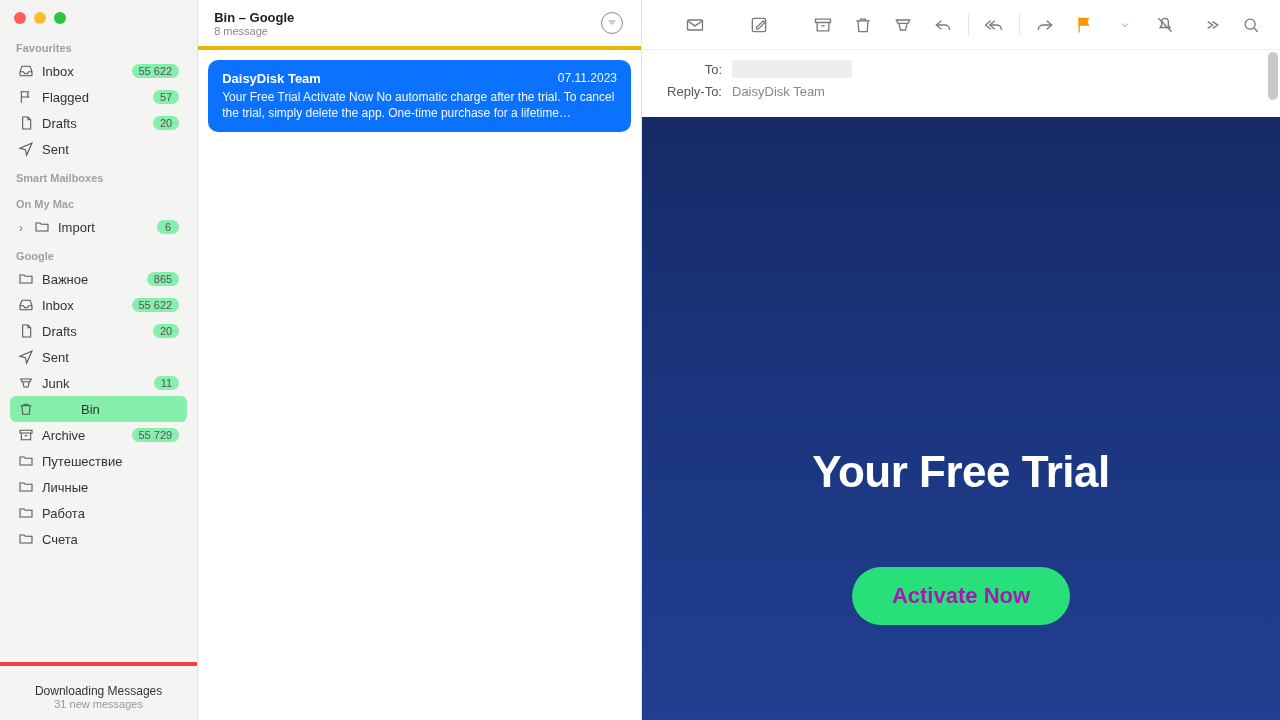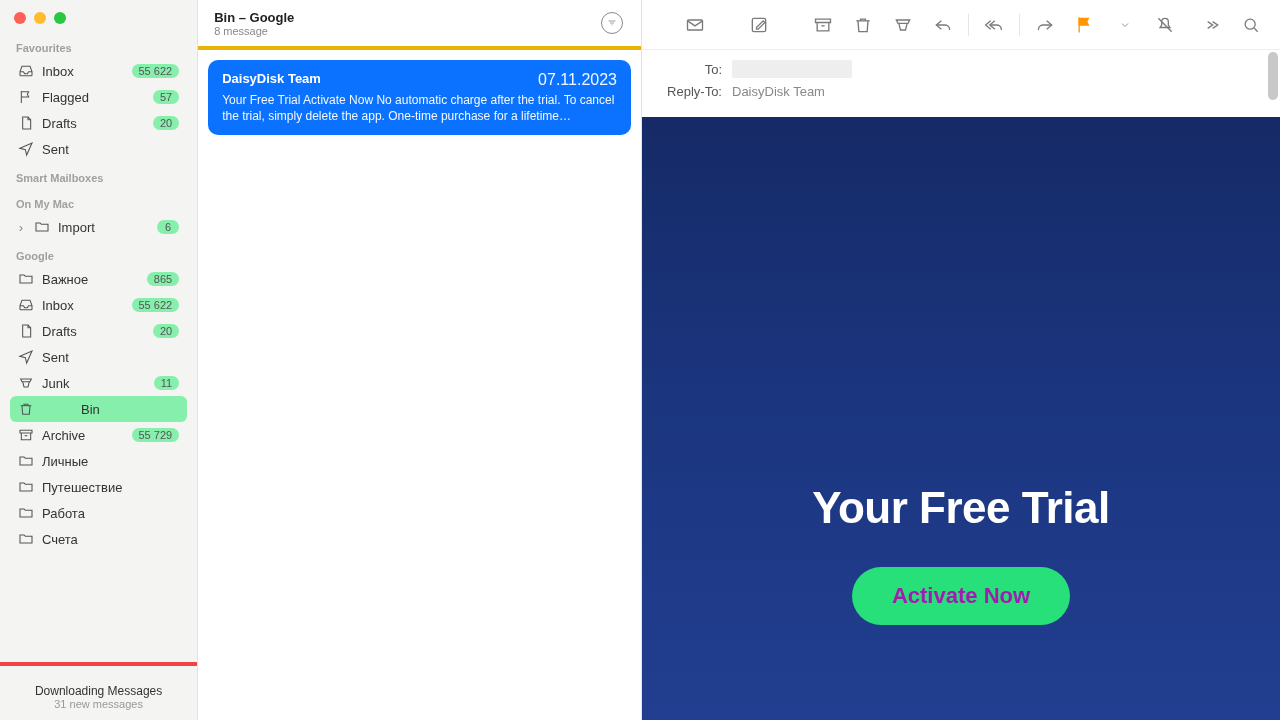--- a/index.html
+++ b/index.html
@@ -28,42 +28,42 @@
 .mid-head .t{font-size:13px;font-weight:700;color:#222;}
 .mid-head .s{font-size:11px;color:#888;}
 .mid-head .sp{flex:1;}
 .filter-btn{width:22px;height:22px;border:1.5px solid #888;border-radius:50%;display:flex;align-items:center;justify-content:center;}
 .filter-btn svg{stroke:#888;stroke-width:1.6;fill:none;width:12px;height:12px;}
 
 .msg-list{padding:10px;}
 .msg{background:#0a72ff;color:#fff;border-radius:10px;padding:11px 14px;cursor:default;}
 .msg .top{display:flex;justify-content:space-between;font-size:13px;}
 .msg .from{font-weight:700;}
-.msg .dt{font-size:16px;opacity:.95;}
+.msg .dt{font-size:12px;opacity:.95;}
 .msg .subj{font-size:12.5px;font-weight:600;margin-top:2px;}
 .msg .prev{font-size:12px;line-height:1.35;margin-top:3px;opacity:.95;max-height:34px;overflow:hidden;}
 
 .content{flex:1;display:flex;flex-direction:column;}
 .toolbar{height:50px;border-bottom:1px solid #eee;display:flex;align-items:center;padding:0 12px;gap:6px;}
 .tgap{width:18px;}
 .tb{width:34px;height:30px;display:flex;align-items:center;justify-content:center;border-radius:6px;}
 .tb svg{width:20px;height:20px;stroke:#7a7a7a;stroke-width:1.6;fill:none;}
 .tb.flag svg{fill:#ff9500;stroke:#ff9500;}
 .tb.sm svg{width:12px;height:12px;}
 .tbar-sp{flex:1;}
 .sep{width:1px;height:22px;background:#e6e6e6;margin:0 2px;}
 
 .headers{padding:10px 18px 12px;font-size:13px;color:#333;}
 .hrow{display:flex;align-items:center;margin-bottom:6px;}
 .hlabel{width:62px;text-align:right;margin-right:10px;color:#555;}
 .hval.redact{width:120px;height:18px;background:#eee;border-radius:2px;}
 .hval{color:#888;}
 
 .mail-body{flex:1;background:linear-gradient(180deg,#152a66 0%,#1b357e 45%,#213e90 100%);color:#fff;display:flex;flex-direction:column;align-items:center;justify-content:flex-end;padding-bottom:16px;position:relative;}
-.mail-body .title{font-size:44px;font-weight:700;letter-spacing:-0.5px;position:absolute;top:330px;width:100%;text-align:center;margin-top:36px;}
+.mail-body .title{font-size:44px;font-weight:700;letter-spacing:-0.5px;position:absolute;top:330px;width:100%;text-align:center;}
 .cta{background:#28e07a;color:#a21caf;font-size:22px;font-weight:600;border:none;border-radius:32px;padding:16px 40px;position:absolute;top:450px;}
 .foot-txt{font-size:19px;color:#cfd6e6;font-weight:500;}
 .vscroll{position:absolute;right:0;top:50px;bottom:0;width:14px;background:transparent;}
 .vscroll .thumb{position:absolute;right:2px;top:2px;width:10px;height:48px;background:#c8c8c8;border-radius:6px;}
 </style>
 </head>
 <body>
 
 <div class="app-shell">
 
@@ -198,29 +198,29 @@
           </span>
         <span class="lbl">Archive</span>
         <span class="badge">55 729</span>
       </div>
       <div class="row">
         <span class="icn">
             <svg viewBox="0 0 24 24">
               <path d="M3 6h6l2 2h10v10H3z"></path>
             </svg>
           </span>
+        <span class="lbl">Путешествие</span>
+      </div>
+      <div class="row">
+        <span class="icn">
+            <svg viewBox="0 0 24 24">
+              <path d="M3 6h6l2 2h10v10H3z"></path>
+            </svg>
+          </span>
         <span class="lbl">Личные</span>
-      </div>
-      <div class="row">
-        <span class="icn">
-            <svg viewBox="0 0 24 24">
-              <path d="M3 6h6l2 2h10v10H3z"></path>
-            </svg>
-          </span>
-        <span class="lbl">Путешествие</span>
       </div>
       <div class="row">
         <span class="icn">
             <svg viewBox="0 0 24 24">
               <path d="M3 6h6l2 2h10v10H3z"></path>
             </svg>
           </span>
         <span class="lbl">Работа</span>
       </div>
       <div class="row">

